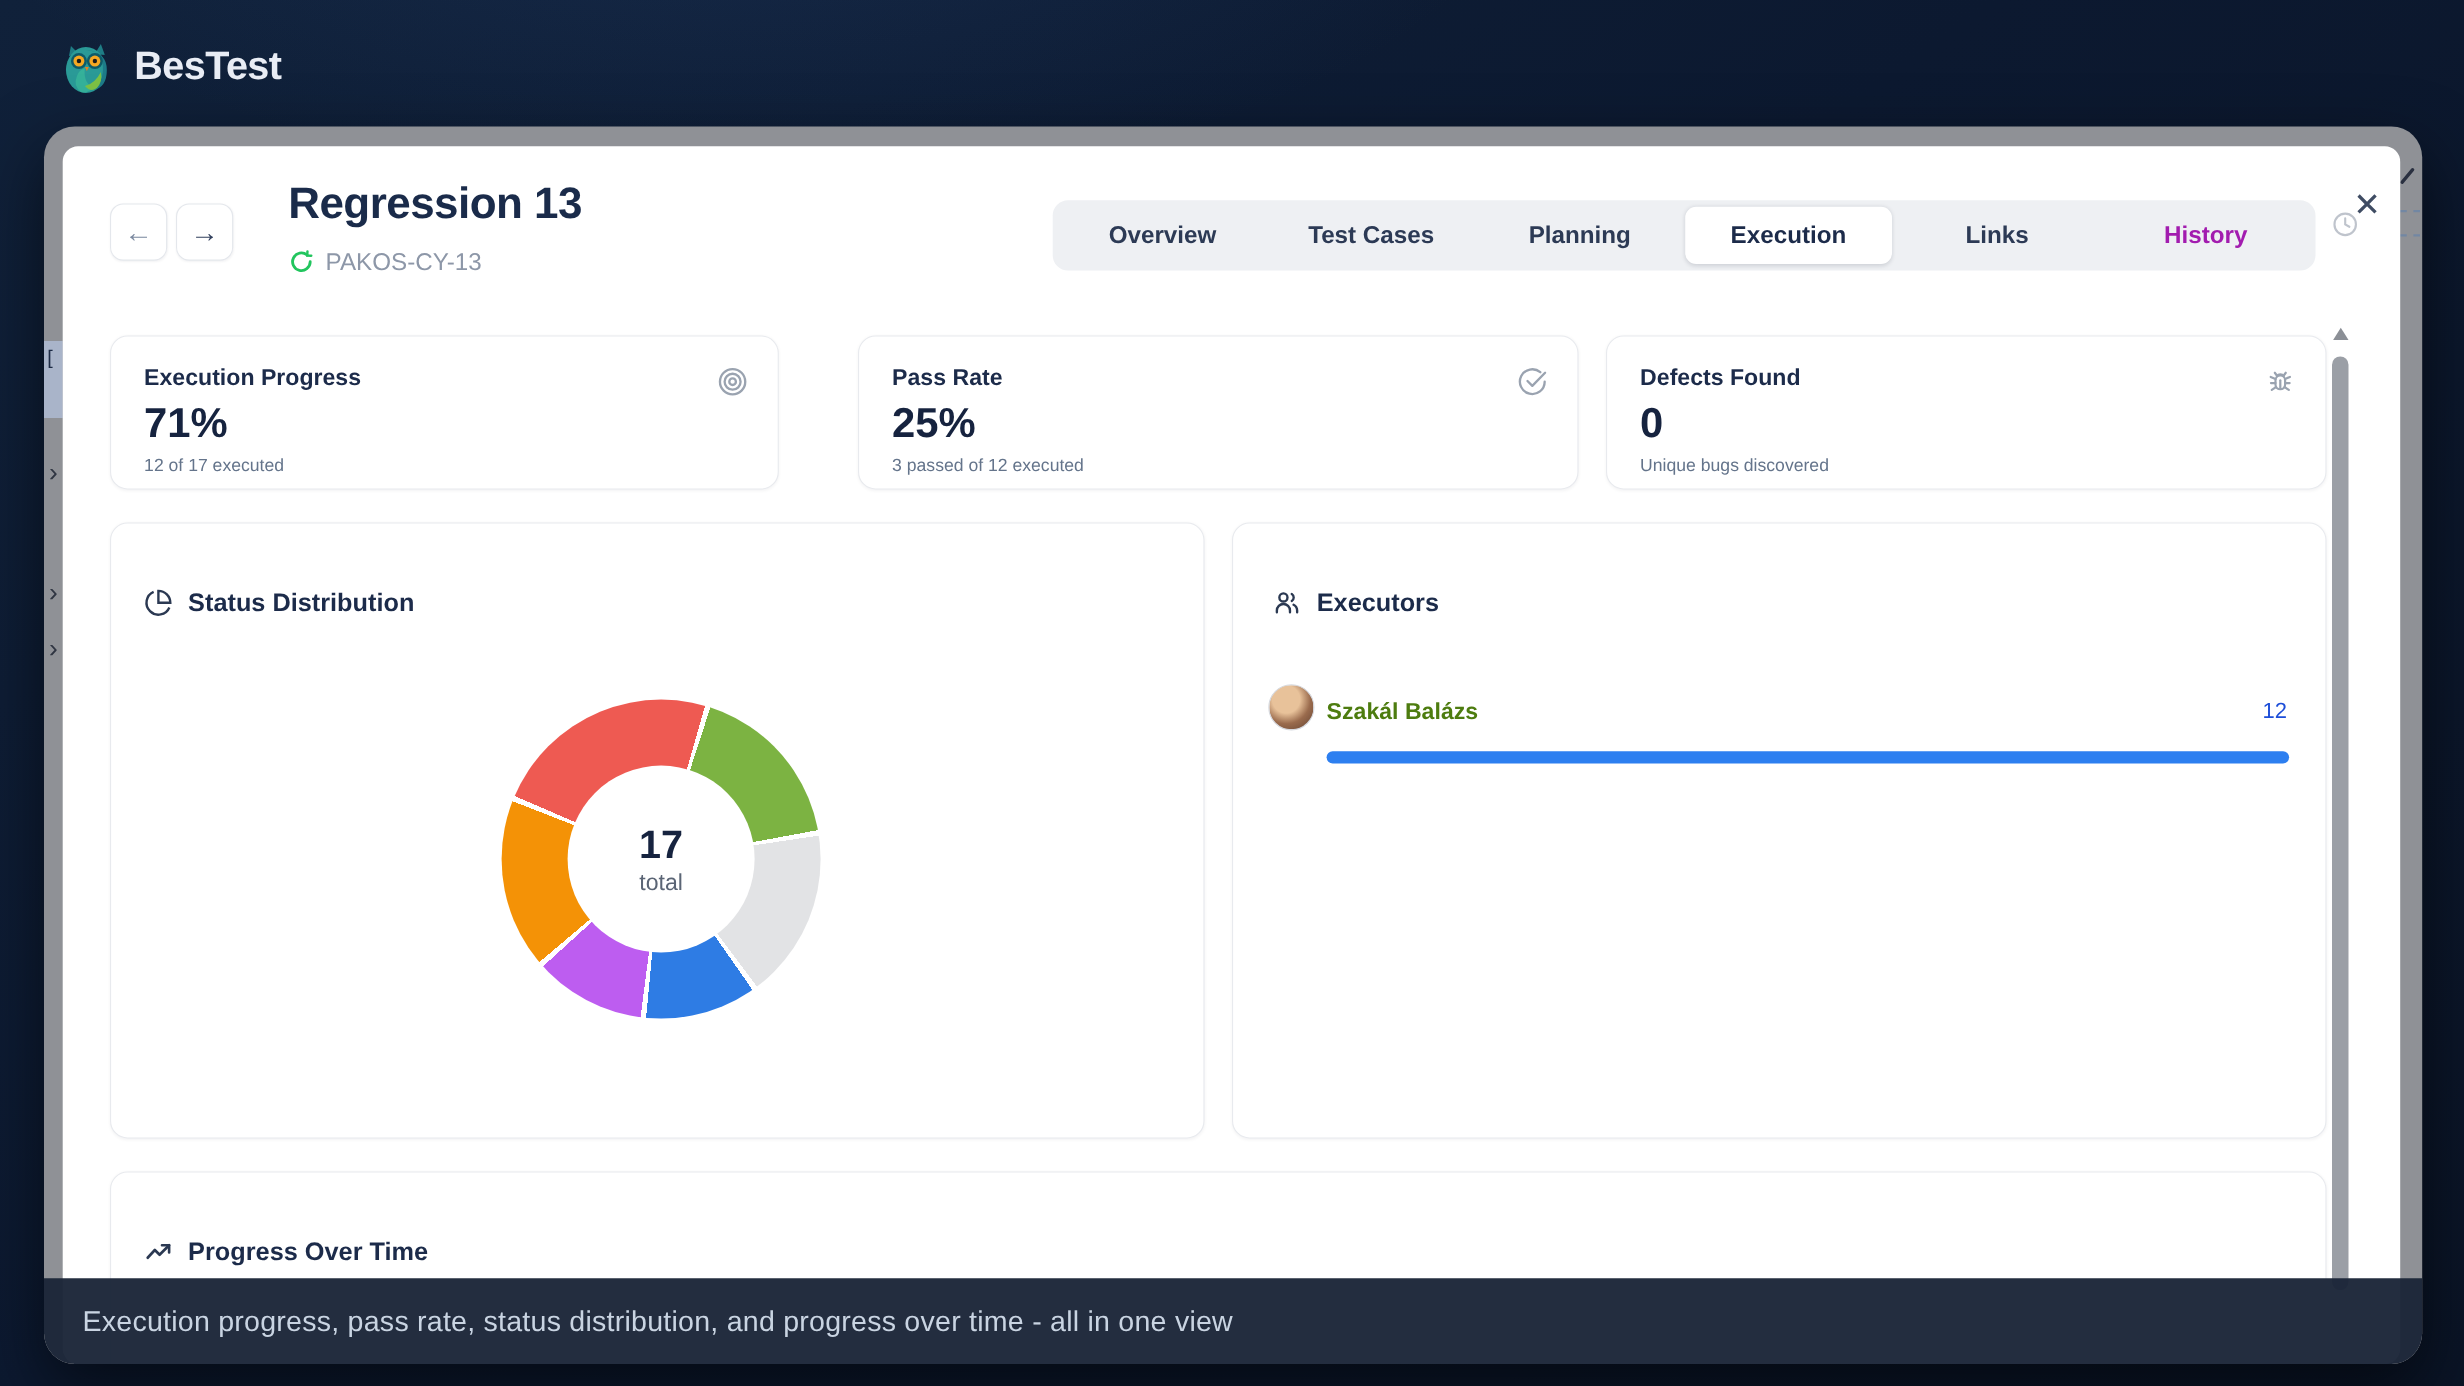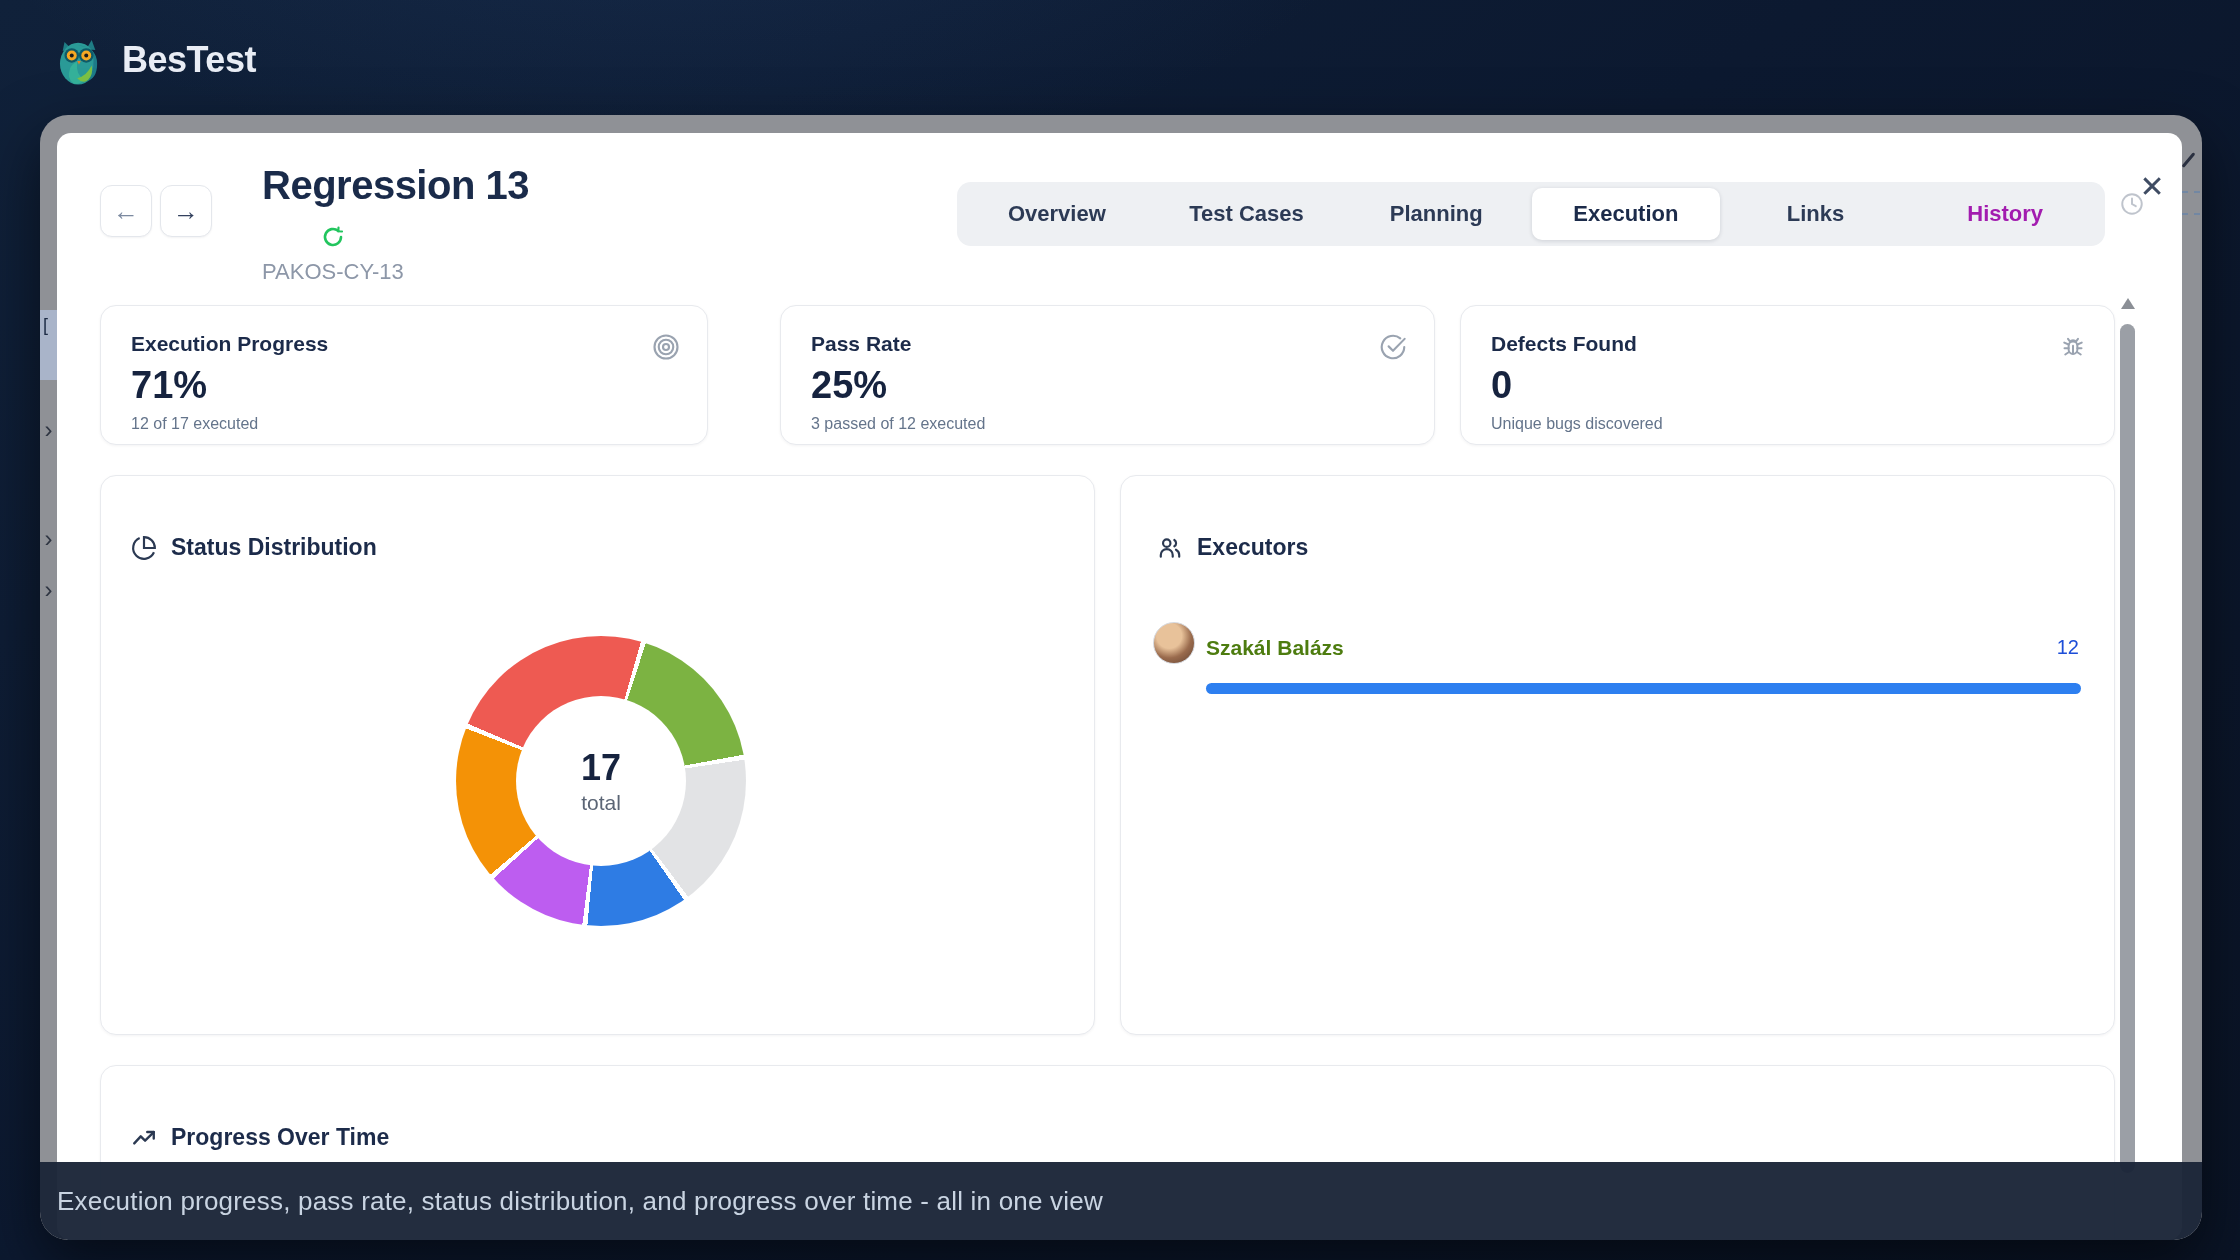--- a/index.html
+++ b/index.html
@@ -37,21 +37,21 @@
   .modal { position:absolute; left:17px; top:18px; width:2125px; height:1107px;
     background:#ffffff; border-radius:14px; }
 
   .nav-btn { position:absolute; top:52px; width:52px; height:52px; border:1.5px solid #e4e7ec;
     border-radius:12px; background:#fff; display:flex; align-items:center; justify-content:center;
     font-size:26px; box-shadow:0 1px 2px rgba(16,24,40,.05); cursor:pointer; }
   .nav-back { left:43px; color:#7c8aa0; }
   .nav-fwd  { left:103px; color:#33415e; }
 
   .modal-title { position:absolute; left:205px; top:30px; font-size:40px; font-weight:bold; color:#1a2b4a; letter-spacing:-0.5px; }
-  .cycle-row { position:absolute; left:205px; top:92px; display:flex; align-items:center; gap:10px;flex-direction:column; }
+  .cycle-row { position:absolute; left:205px; top:92px; display:flex; align-items:center; gap:10px; }
   .cycle-key { font-size:22px; color:#8d97a8; }
 
   .tabbar { position:absolute; left:900px; top:49px; width:1148px; height:64px;
     background:#eef0f3; border-radius:14px; display:flex; align-items:stretch; padding:6px; gap:2px; }
   .tab { flex:1; display:flex; align-items:center; justify-content:center;
     font-size:22px; font-weight:bold; color:#2c3a55; border-radius:10px; cursor:pointer; white-space:nowrap; }
   .tab.active { background:#ffffff; box-shadow:0 1px 4px rgba(16,24,40,.14); color:#1c2b4a; }
   .tab.disabled { color:#a21caf; font-weight:bold; }
 
   .close-x { position:absolute; left:2078px; top:36px; width:34px; height:34px;
@@ -92,21 +92,21 @@
 
   
   .scrollbar { position:absolute; left:2063px; top:165px; width:15px; height:875px; }
   .scroll-up { position:absolute; left:1px; top:0; width:0; height:0;
     border-left:7px solid transparent; border-right:7px solid transparent; border-bottom:11px solid #8b8f96; }
   .scroll-thumb { position:absolute; left:0; top:26px; width:15px; height:849px; background:#9b9fa6; border-radius:8px; }
 
   
   .caption-bar { position:absolute; left:0; bottom:0; width:2162px; height:78px;
     background:rgba(26,36,55,.96); border-radius:0 0 28px 28px; z-index:10;
-    display:flex; align-items:center; padding-left:17px; }
+    display:flex; align-items:center; padding-left:35px; }
   .caption-text { font-size:26px; color:#c9d4e2; letter-spacing:.2px; }
 
   svg { display:block; }
 </style>
 </head>
 <body>
 
 <div class="stage">
 
   <div class="page-header">

